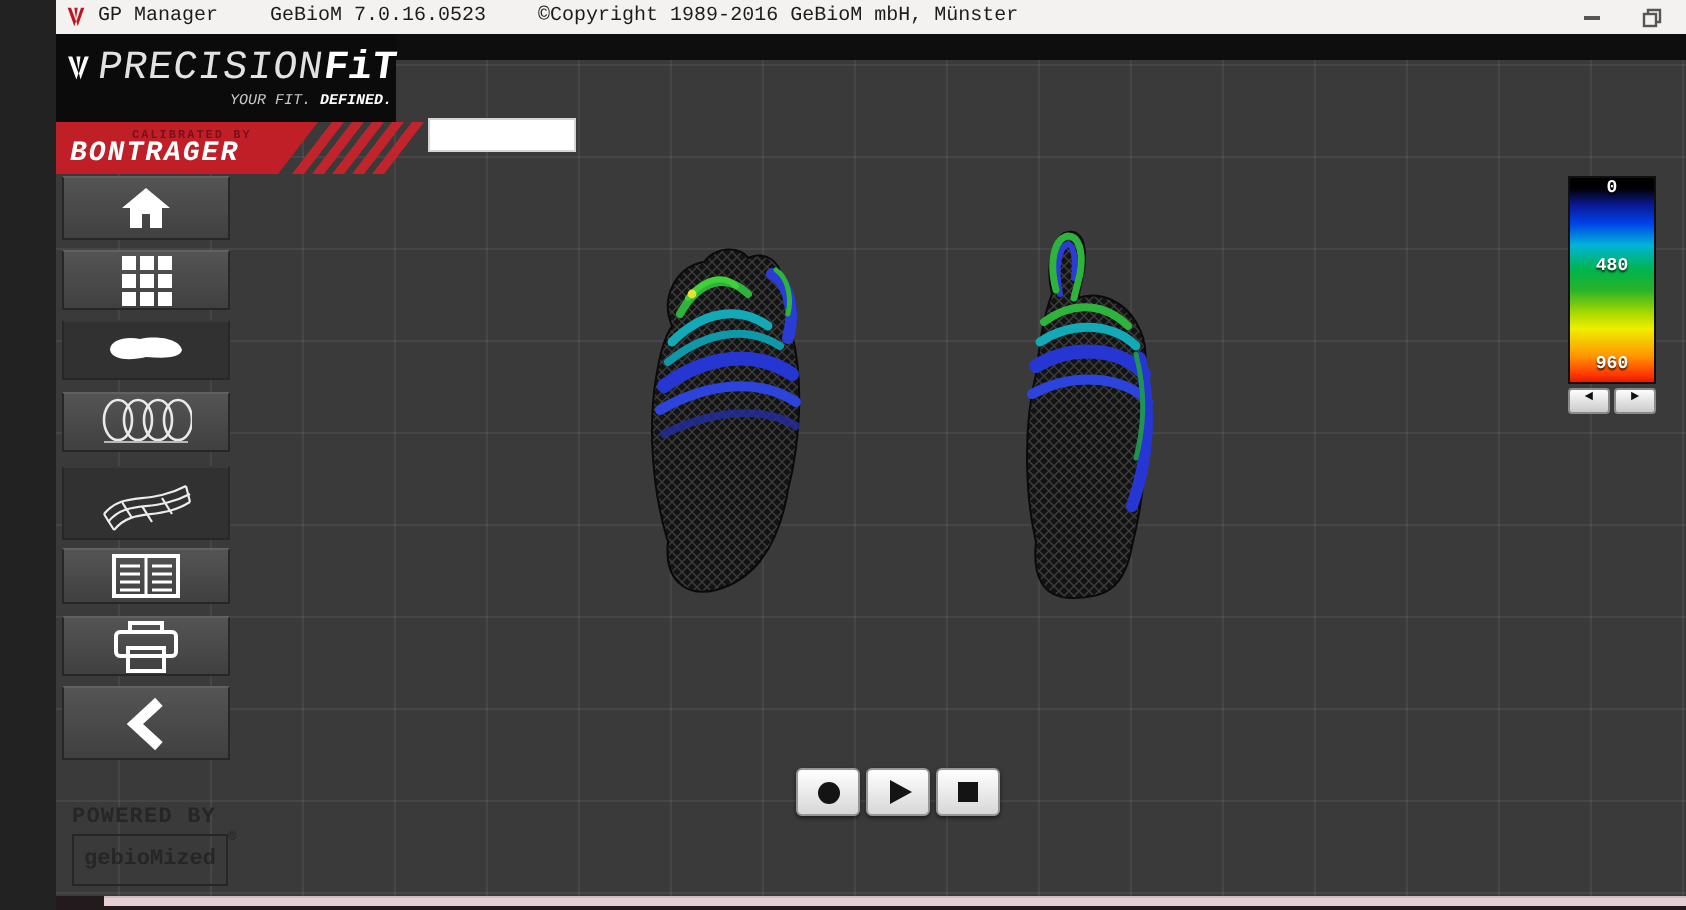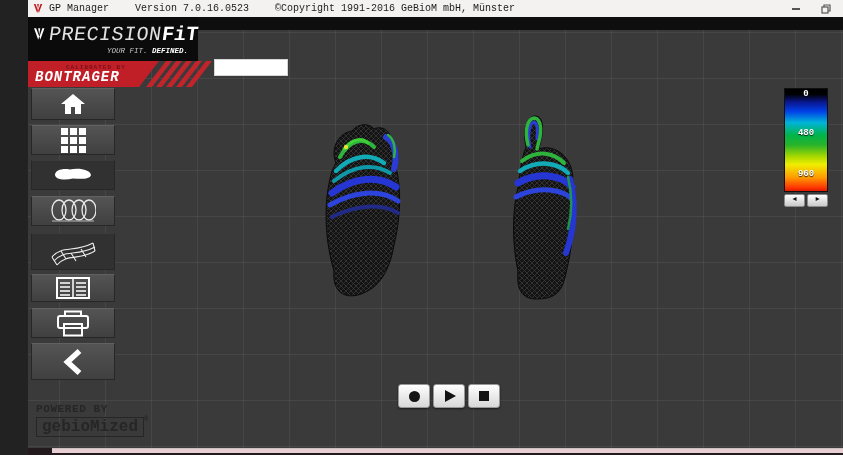--- a/index.html
+++ b/index.html
@@ -22,41 +22,41 @@
                      linear-gradient(to bottom,rgba(255,255,255,.06) 1px,transparent 1px);
     background-size:46px 46px;background-position:31px 15px;}
   .top-band{position:absolute;left:0;top:0;width:843px;height:13px;background:#0e0e0e;}
 
   
   .brand{position:absolute;left:0;top:0;width:170px;height:44px;background:#0b0b0b;}
   .logo-row{display:flex;align-items:center;padding:5px 0 0 5px;}
   .precision{display:inline-block;font-size:20px;font-weight:200;letter-spacing:.5px;color:#e2e2e2;
              transform:skewX(-8deg);margin-left:4px;}
   .fit{display:inline-block;font-size:20px;font-weight:bold;color:#ffffff;transform:skewX(-8deg);}
-  .tagline{text-align:right;padding-right:10px;font-size:7.5px;font-style:italic;color:#c8c8c8;margin-top:1px;}
+  .tagline{text-align:right;padding-right:2px;font-size:7.5px;font-style:italic;color:#c8c8c8;margin-top:1px;}
   .tagline b{color:#fff;}
   .banner{position:absolute;left:0;top:44px;width:195px;height:28px;}
   .banner svg{position:absolute;left:0;top:0;}
   .cal-by{position:absolute;left:38px;top:3px;font-size:6px;font-weight:bold;letter-spacing:1px;color:#7a1019;}
   .bont{position:absolute;left:7px;top:8px;font-size:14px;font-weight:bold;font-style:italic;
         letter-spacing:1px;color:#fff;}
 
   .patient-box{position:absolute;left:186px;top:42px;width:68px;height:15px;background:#fff;
                border:1px solid #d5d5d5;font-size:9px;color:#333;padding:0 2px;overflow:hidden;}
 
   
   .sbtn{position:absolute;left:3px;width:84px;background:linear-gradient(#545454,#404040);
         border:1px solid #272727;border-top-color:#616161;box-sizing:border-box;
         display:flex;align-items:center;justify-content:center;cursor:pointer;}
   .sbtn.active{background:#313131;border-top-color:#3a3a3a;}
 
   .powered{position:absolute;left:8px;top:386px;color:#262626;}
   .powered .p1{font-size:11px;font-weight:bold;letter-spacing:.6px;}
-  .powered .p2{display:inline-block;margin-top:2px;border:1px solid #262626;padding:0 5px;
-               font-size:16px;font-weight:bold;}
+  .powered .p2{display:inline-block;margin-top:2px;border:1px solid #262626;padding:6px 5px;
+               font-size:11px;font-weight:bold;}
   .powered .reg{font-size:7px;vertical-align:top;}
 
   
   .session{position:absolute;left:265px;top:329px;color:#f2f2f2;font-size:11px;font-weight:bold;
            line-height:15px;text-shadow:0 1px 1px #000;}
   .transport{position:absolute;left:370px;top:367px;display:flex;gap:3px;}
   .tbtn{width:30px;height:22px;border-radius:3px;background:linear-gradient(#ffffff,#d7d7d7);
         border:1px solid #979797;box-shadow:0 1px 2px rgba(0,0,0,.55);
         display:flex;align-items:center;justify-content:center;cursor:pointer;}
   .rec-glyph{width:11px;height:11px;border-radius:50%;background:#141414;}
@@ -64,21 +64,21 @@
               border-bottom:6.5px solid transparent;margin-left:2px;}
   .stop-glyph{width:10px;height:10px;background:#141414;}
 
   
   .colorbar{position:absolute;left:756px;top:71px;width:44px;}
   .scale{position:relative;width:42px;height:102px;border:1px solid #101010;
     background:linear-gradient(180deg,#000 0%,#000 5%,#0a1890 13%,#0040e8 22%,#00b4d8 33%,
                #00b44c 45%,#29b329 55%,#a6d800 66%,#f0ee00 74%,#ff9800 87%,#ff3c00 96%,#e81800 100%);}
   .scale .lab{position:absolute;left:0;width:100%;text-align:center;font-size:9px;font-weight:bold;
               color:#fff;text-shadow:0 1px 1px rgba(0,0,0,.8);}
-  .lab-top{top:0;} .lab-mid{top:39px;} .lab-bot{bottom:12px;}
+  .lab-top{top:0;} .lab-mid{top:39px;} .lab-bot{bottom:4px;}
   .cb-arrows{display:flex;gap:2px;margin-top:2px;}
   .cb-btn{flex:1;height:11px;background:linear-gradient(#fefefe,#c9c9c9);border:1px solid #8a8a8a;
           border-radius:2px;font-size:7px;line-height:9px;text-align:center;color:#111;cursor:pointer;}
 
   
   .mesh{position:absolute;cursor:grab;}
   .mesh-left{left:278px;top:104px;}
   .mesh-right{left:464px;top:96px;}
 
   
@@ -95,22 +95,22 @@
     <span class="tb-icon">
       <svg width="10" height="11" viewBox="0 0 24 26">
           <g fill="#c0141e">
         <path d="M2 2 L10 24 L12 18 L6 2 Z"></path>
             <path d="M10 2 L12 15 L14 2 Z"></path>
         <path d="M22 2 L14 24 L12.5 18 L18 2 Z"></path>
           </g>
         </svg>
     </span>
     <span class="tb-text">GP Manager</span>
-    <span class="tb-text">Version 7.0.16.0523</span>
-    <span class="tb-text">©Copyright 1991-2016 GeBioM mbH, Münster</span>
+    <span class="tb-text">GeBioM 7.0.16.0523</span>
+    <span class="tb-text">©Copyright 1989-2016 GeBioM mbH, Münster</span>
     <span class="win-controls">
       <span class="win-btn">
           <span class="min-glyph"></span>
         </span>
       <span class="win-btn">
         <svg width="10" height="10" viewBox="0 0 10 10">
           <g fill="none" stroke="#555" stroke-width="1.2">
             <path d="M3 3 V1 H9 V7 H7"></path>
               <rect x="1" y="3" width="6" height="6"></rect>
             </g>

